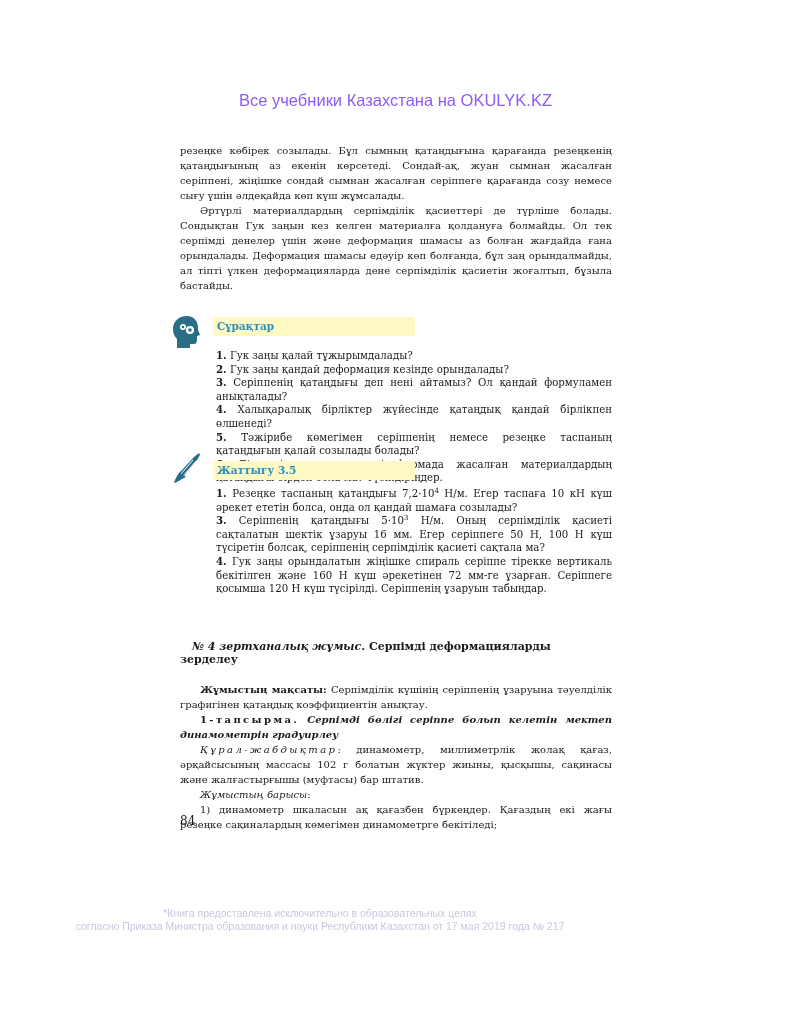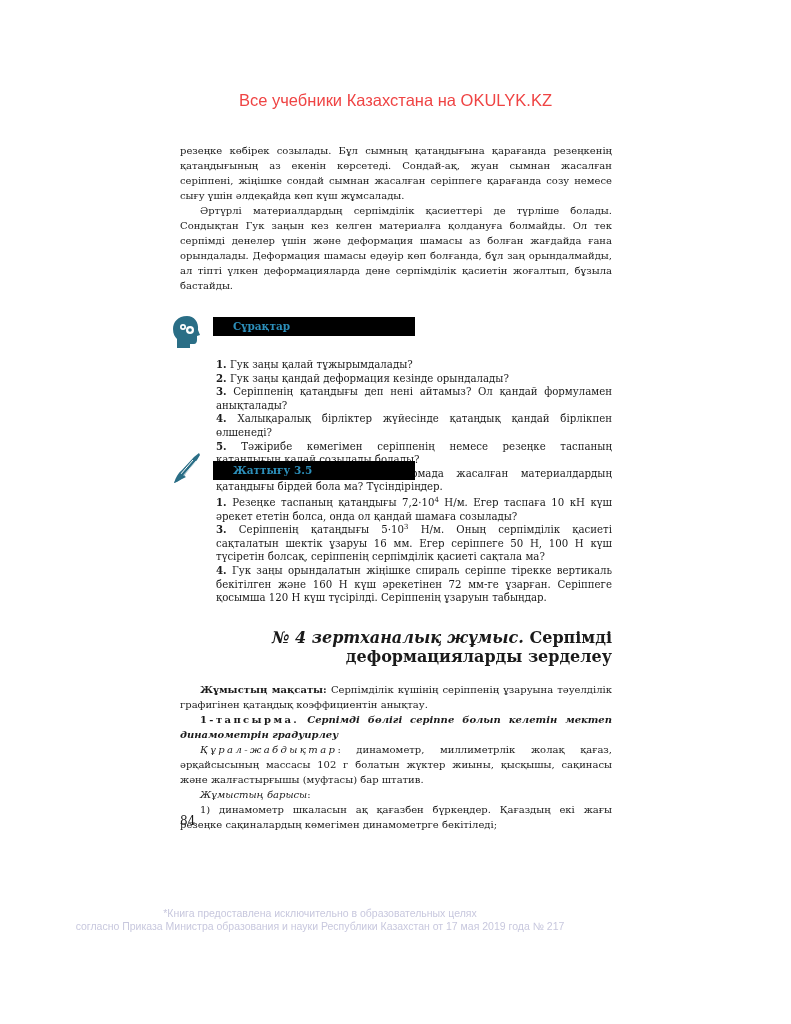--- a/index.html
+++ b/index.html
@@ -1,28 +1,28 @@
 <!DOCTYPE html>
 <html><head>
 <meta charset="utf-8">
 <style>
   html, body { margin: 0; padding: 0; background: #ffffff; }
   body { width: 791px; height: 1024px; position: relative; overflow: hidden; font-family: "DejaVu Serif", "Liberation Serif", serif; color: #1a1a1a; }
-  .watermark-top { position: absolute; left: 0; width: 791px; top: 91px; text-align: center; font-family: "Liberation Sans", sans-serif; font-size: 16.5px; color: #ef4444; }
+  .watermark-top { position: absolute; left: 0; width: 791px; top: 91px; text-align: center; font-family: "Liberation Sans", sans-serif; font-size: 16.5px; color: #8b5cf6; }
   .page { position: absolute; left: 180px; top: 143px; width: 432px; }
   .para { font-size: 10px; line-height: 15px; text-align: justify; margin: 0; }
   .indent { text-indent: 20px; }
   .box { position: absolute; left: 0; width: 432px; }
   .box-icon { position: absolute; left: -8px; width: 30px; height: 34px; }
-  .box-title { position: absolute; left: 33px; width: 202px; height: 19px; background: #000000; color: #2c8fba; font-weight: bold; font-size: 10.5px; line-height: 19px; padding-left: 20px; box-sizing: border-box; }
-  .box-list { position: absolute; left: 36px; width: 396px; top: 43px; font-size: 10.2px; line-height: 13.6px; text-align: justify; }
+  .box-title { position: absolute; left: 33px; width: 202px; height: 19px; background: #fef9c3; color: #2c8fba; font-weight: bold; font-size: 10.5px; line-height: 19px; padding-left: 4px; box-sizing: border-box; }
+  .box-list { position: absolute; left: 36px; width: 396px; top: 34px; font-size: 10.2px; line-height: 13.6px; text-align: justify; }
   .box-list .item { margin: 0; }
   .box-list b { font-weight: bold; }
   .sup { font-size: 7px; vertical-align: super; line-height: 0; }
-  .lab-title { position: absolute; left: 0; top: 485px; width: 432px; font-size: 16px; font-weight: bold; text-align: right; }
+  .lab-title { position: absolute; left: 0; top: 497px; width: 432px; font-size: 11px; font-weight: bold; }
   .lab-title i { font-weight: bold; font-style: italic; }
   .lab-body { position: absolute; left: 0; top: 505px; width: 432px; margin-top: 34px; }
   .spaced { letter-spacing: 2.4px; }
   .page-num { position: absolute; left: 180px; top: 814px; font-size: 12px; }
   .watermark-bottom { position: absolute; left: 0; width: 640px; top: 907px; text-align: center; font-family: "Liberation Sans", sans-serif; font-size: 10.5px; line-height: 13px; color: #c8c8de; }
 </style>
 </head>
 <body>
 
 <div class="watermark-top">Все учебники Казахстана на OKULYK.KZ</div>

